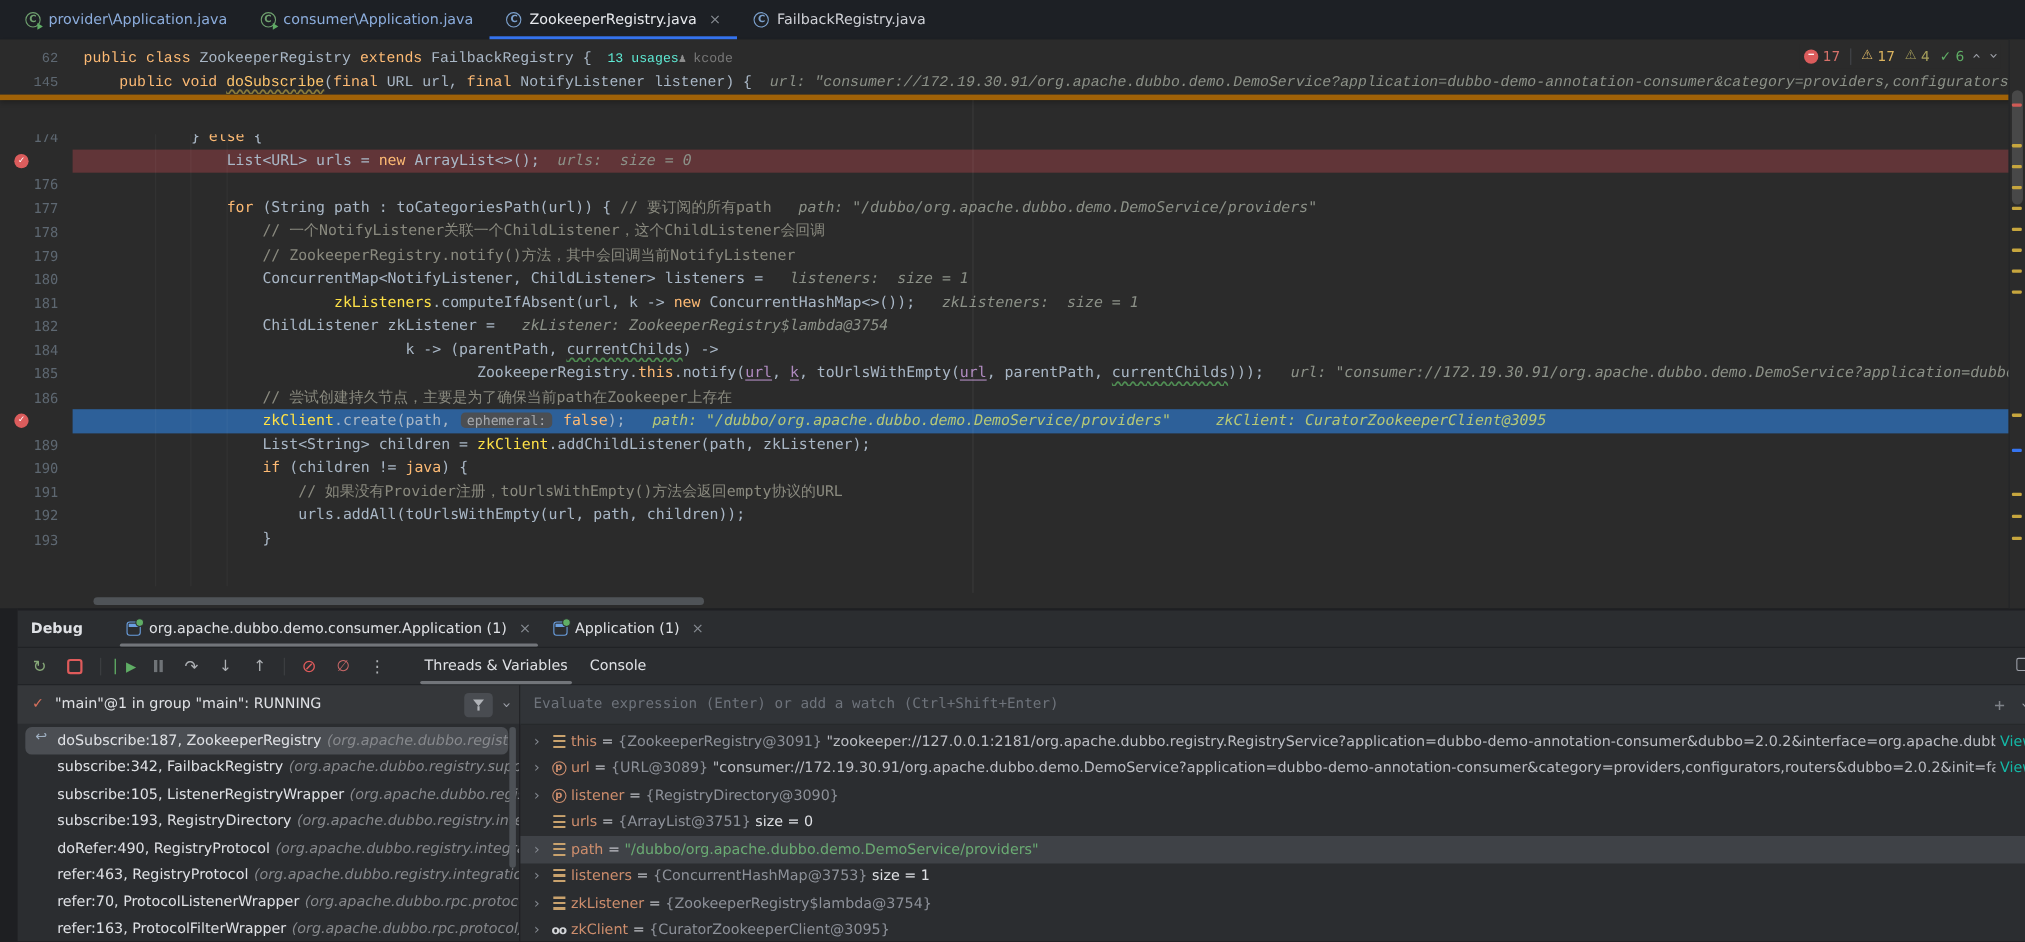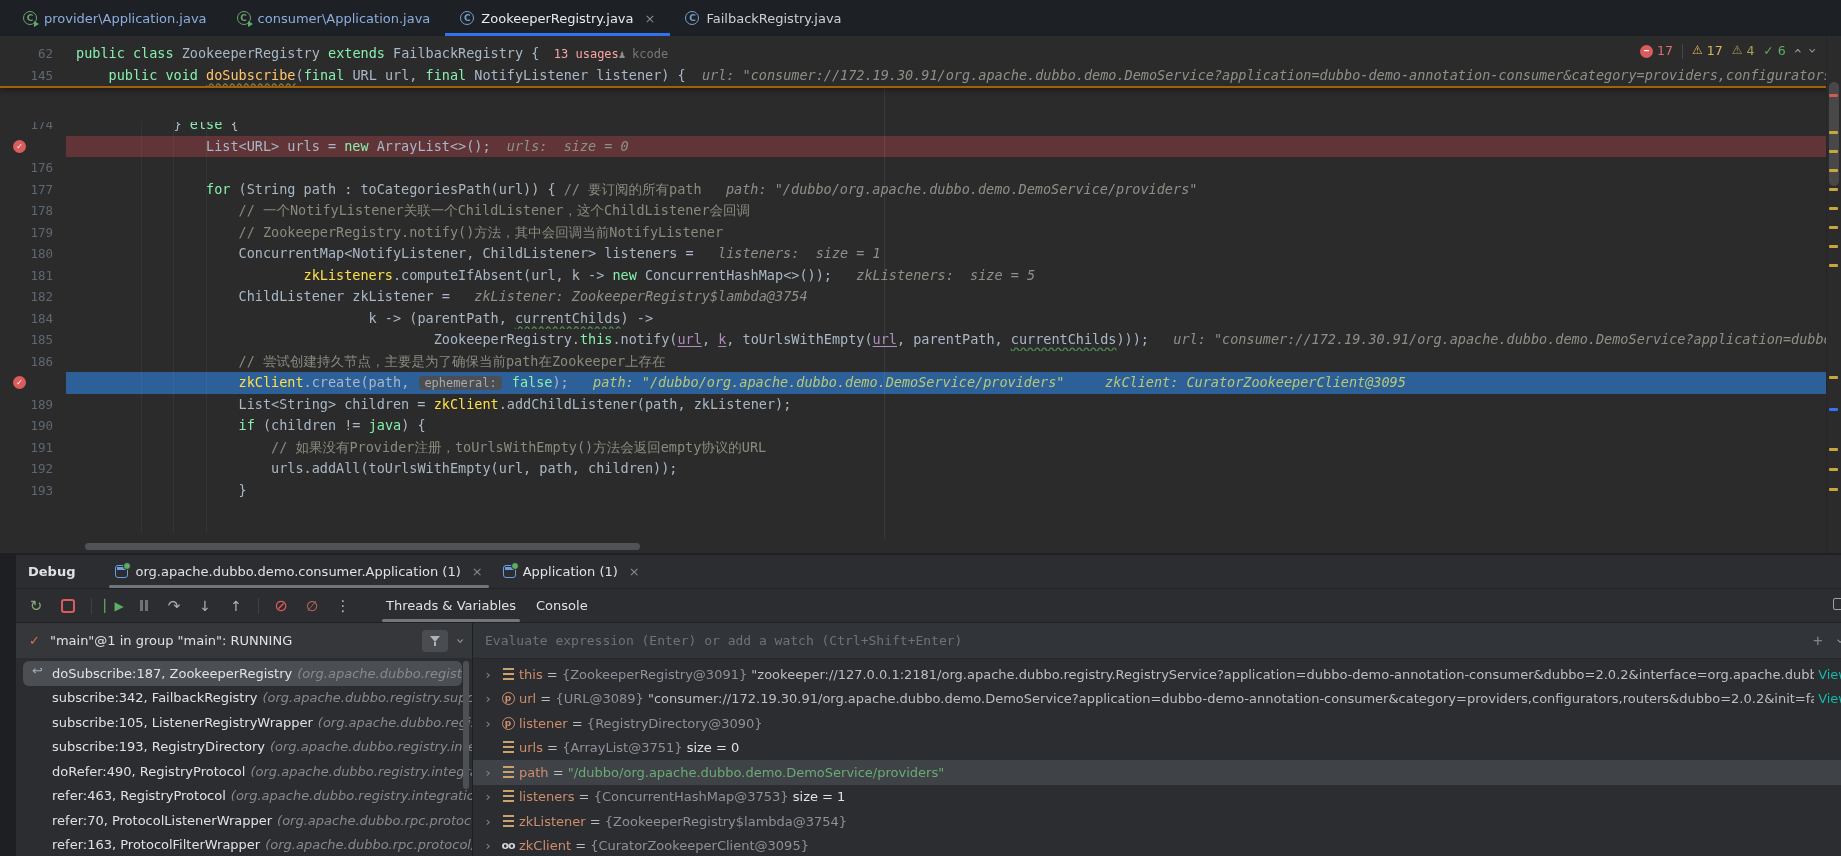--- a/index.html
+++ b/index.html
@@ -17,43 +17,43 @@
           font:bold 9px/13px "DejaVu Sans",sans-serif;text-align:center;box-sizing:border-box;flex:0 0 auto;position:relative;}
   .tab.run .tab-ic{border-color:#6fa06f;color:#6fa06f;}
   .tab.run .tab-ic::after{content:"";position:absolute;right:-3px;bottom:-3px;width:0;height:0;
           border-left:5px solid #5fad65;border-top:3px solid transparent;border-bottom:3px solid transparent;}
   .tab-close{color:#868b92;margin-left:4px;font-size:13px;}
 
   
   #editor{position:absolute;top:36px;left:0;right:0;height:517px;background:#2b2b2b;
           font-family:"DejaVu Sans Mono","Liberation Mono",monospace;font-size:13.5px;line-height:21.5px;}
   #sticky{position:absolute;top:0;left:0;right:2px;padding-top:7px;z-index:5;background:#2b2b2b;
-          border-bottom:2px solid #a16207;box-shadow:0 3px 5px rgba(0,0,0,.3);}
+          border-bottom:5px solid #a16207;box-shadow:0 3px 5px rgba(0,0,0,.3);font-family:Liberation Mono, monospace;}
   #lines{position:absolute;top:86px;left:0;right:14px;bottom:14px;overflow:hidden;z-index:1;}
   #lines .row:first-child{margin-top:-8px;}
   .row{display:flex;height:21.5px;white-space:pre;}
   .gut{flex:0 0 66px;position:relative;text-align:right;padding-right:13px;box-sizing:border-box;
        color:#5e6872;font-size:12.5px;}
   .codearea{flex:1;overflow:hidden;padding-left:10px;}
   .row.bg-bp .codearea{background:#613538;}
   .row.bg-exec .codearea{background:#2d6099;}
   .bp-dot{position:absolute;left:13px;top:4px;width:13px;height:13px;border-radius:50%;background:#db5c5c;
           color:#fff;font-size:9px;line-height:13px;text-align:center;}
   
   .tok-p{color:#a9b7c6}
-  .tok-k{color:#86efac}
+  .tok-k{color:#fdba74}
   .tok-f{color:#fde047}
   .tok-c{color:#8a8a7f}
   .tok-m{color:#ffc66d;text-decoration:underline wavy #8a7c3c;text-underline-offset:3px;}
   .tok-u{color:#b08bc0;text-decoration:underline;text-underline-offset:2px;}
   .tok-g{color:#a9b7c6;text-decoration:underline wavy #4f8d53;text-underline-offset:3px;}
   .tok-chip{background:#4b4e52;color:#a6a9ad;border-radius:4px;padding:0 5px;margin:0 2px;font-size:12px;}
   .tok-inl{color:#8c9188;font-style:italic;}
   .tok-inl2{color:#b6c876;font-style:italic;}
-  .tok-us{color:#fca5a5;font-size:12px;}
+  .tok-us{color:#5eead4;font-size:12px;}
   .tok-au{color:#787878;font-size:12px;}
   .tok-au::before{content:"\265F  ";font-size:11px;color:#8b8b8b;}
   #mguide{position:absolute;left:884px;top:0;bottom:14px;width:1px;background:rgba(255,255,255,0.07);z-index:4;}
   .iguide{position:absolute;top:86px;bottom:20px;width:1px;background:rgba(255,255,255,0.045);z-index:3;}
   
   #stripe{position:absolute;right:0;top:0;bottom:0;width:14px;background:#2b2b2b;border-left:1px solid #242628;z-index:6;}
   .mark{position:absolute;left:2px;width:9px;height:3px;border-radius:1px;}
   #vthumb{position:absolute;left:2px;top:46px;width:10px;height:104px;border-radius:5px;background:rgba(255,255,255,0.14);}
   #hscroll{position:absolute;left:85px;bottom:3px;width:555px;height:7px;border-radius:4px;background:#595e63;opacity:.8;z-index:6;}
   
@@ -158,21 +158,21 @@
   <div class="iguide" style="left:206px"></div>
   <div id="mguide"></div>
   <div id="lines">
       <div class="row"><div class="gut"><span>174</span></div><div class="codearea">            <span class="tok-p">} </span><span class="tok-k">else</span><span class="tok-p"> {</span></div></div>
       <div class="row bg-bp"><div class="gut"><div class="bp-dot">✓</div><span></span></div><div class="codearea">                <span class="tok-p">List&lt;URL&gt; urls = </span><span class="tok-k">new</span><span class="tok-p"> ArrayList&lt;&gt;();</span><span class="tok-inl">  urls:  size = 0</span></div></div>
       <div class="row"><div class="gut"><span>176</span></div><div class="codearea"></div></div>
       <div class="row"><div class="gut"><span>177</span></div><div class="codearea">                <span class="tok-k">for</span><span class="tok-p"> (String path : toCategoriesPath(url)) { </span><span class="tok-c">// 要订阅的所有path</span><span class="tok-inl">   path: "/dubbo/org.apache.dubbo.demo.DemoService/providers"</span></div></div>
       <div class="row"><div class="gut"><span>178</span></div><div class="codearea">                    <span class="tok-c">// 一个NotifyListener关联一个ChildListener，这个ChildListener会回调</span></div></div>
       <div class="row"><div class="gut"><span>179</span></div><div class="codearea">                    <span class="tok-c">// ZookeeperRegistry.notify()方法，其中会回调当前NotifyListener</span></div></div>
       <div class="row"><div class="gut"><span>180</span></div><div class="codearea">                    <span class="tok-p">ConcurrentMap&lt;NotifyListener, ChildListener&gt; listeners =</span><span class="tok-inl">   listeners:  size = 1</span></div></div>
-      <div class="row"><div class="gut"><span>181</span></div><div class="codearea">                            <span class="tok-f">zkListeners</span><span class="tok-p">.computeIfAbsent(url, k -&gt; </span><span class="tok-k">new</span><span class="tok-p"> ConcurrentHashMap&lt;&gt;());</span><span class="tok-inl">   zkListeners:  size = 5</span></div></div>
+      <div class="row"><div class="gut"><span>181</span></div><div class="codearea">                            <span class="tok-f">zkListeners</span><span class="tok-p">.computeIfAbsent(url, k -&gt; </span><span class="tok-k">new</span><span class="tok-p"> ConcurrentHashMap&lt;&gt;());</span><span class="tok-inl">   zkListeners:  size = 1</span></div></div>
       <div class="row"><div class="gut"><span>182</span></div><div class="codearea">                    <span class="tok-p">ChildListener zkListener =</span><span class="tok-inl">   zkListener: ZookeeperRegistry$lambda@3754</span></div></div>
       <div class="row"><div class="gut"><span>184</span></div><div class="codearea">                                    <span class="tok-p">k -&gt; (parentPath, </span><span class="tok-g">currentChilds</span><span class="tok-p">) -&gt;</span></div></div>
       <div class="row"><div class="gut"><span>185</span></div><div class="codearea">                                            <span class="tok-p">ZookeeperRegistry.</span><span class="tok-k">this</span><span class="tok-p">.notify(</span><span class="tok-u">url</span><span class="tok-p">, </span><span class="tok-u">k</span><span class="tok-p">, toUrlsWithEmpty(</span><span class="tok-u">url</span><span class="tok-p">, parentPath, </span><span class="tok-g">currentChilds</span><span class="tok-p">)));</span><span class="tok-inl">   url: "consumer://172.19.30.91/org.apache.dubbo.demo.DemoService?application=dubbo-demo</span></div></div>
       <div class="row"><div class="gut"><span>186</span></div><div class="codearea">                    <span class="tok-c">// 尝试创建持久节点，主要是为了确保当前path在Zookeeper上存在</span></div></div>
       <div class="row bg-exec"><div class="gut"><div class="bp-dot">✓</div><span></span></div><div class="codearea">                    <span class="tok-f">zkClient</span><span class="tok-p">.create(path, </span><span class="tok-chip">ephemeral:</span><span class="tok-p"> </span><span class="tok-k">false</span><span class="tok-p">);</span><span class="tok-inl2">   path: "/dubbo/org.apache.dubbo.demo.DemoService/providers"</span><span class="tok-inl2">     zkClient: CuratorZookeeperClient@3095</span></div></div>
       <div class="row"><div class="gut"><span>189</span></div><div class="codearea">                    <span class="tok-p">List&lt;String&gt; children = </span><span class="tok-f">zkClient</span><span class="tok-p">.addChildListener(path, zkListener);</span></div></div>
       <div class="row"><div class="gut"><span>190</span></div><div class="codearea">                    <span class="tok-k">if</span><span class="tok-p"> (children != </span><span class="tok-k">java</span><span class="tok-p">) {</span></div></div>
       <div class="row"><div class="gut"><span>191</span></div><div class="codearea">                        <span class="tok-c">// 如果没有Provider注册，toUrlsWithEmpty()方法会返回empty协议的URL</span></div></div>
       <div class="row"><div class="gut"><span>192</span></div><div class="codearea">                        <span class="tok-p">urls.addAll(toUrlsWithEmpty(url, path, children));</span></div></div>
       <div class="row"><div class="gut"><span>193</span></div><div class="codearea">                    <span class="tok-p">}</span></div></div>

